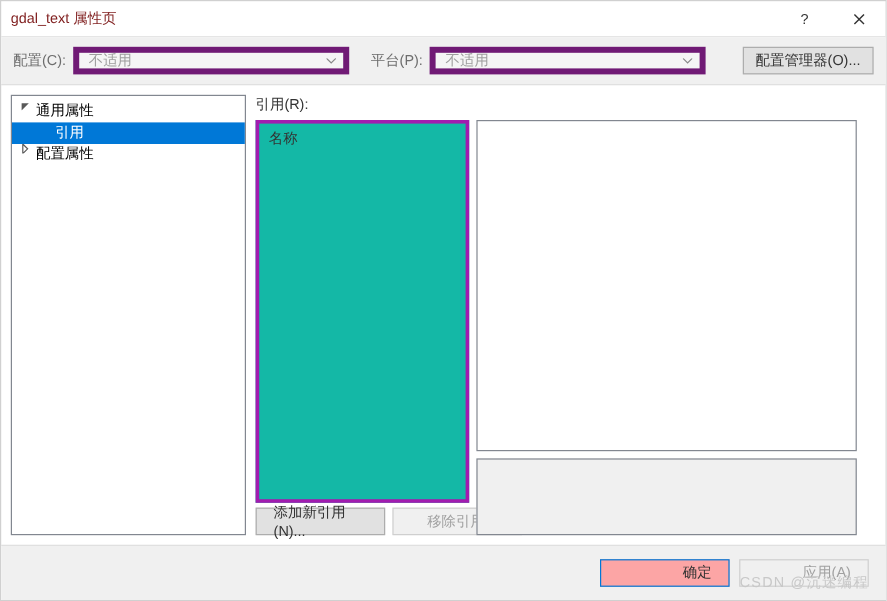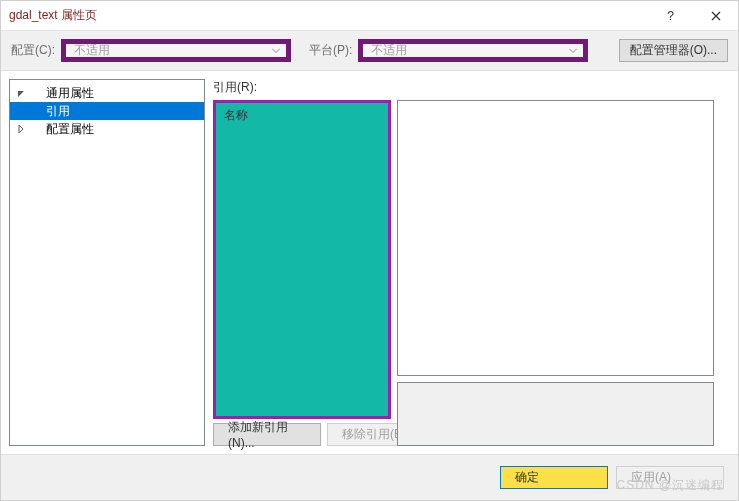--- a/index.html
+++ b/index.html
@@ -12,38 +12,38 @@
   .toolbar label { color: #6d6d6d; }
   .combo { position: relative; background: #fff; border: 5px solid #701a75; height: 23px; display: flex; align-items: center; padding: 0 22px 0 8px; color: #7a7a7a; background: #fdfdfd; }
   .combo.disabled { background: #f5f5f5; color: #9e9e9e; }
   .combo .chev { position: absolute; right: 6px; top: 50%; transform: translateY(-50%); }
   .combo-config { width: 230px; }
   .combo-plat { width: 230px; }
   .cfgmgr { border: 1px solid #adadad; background: #e1e1e1; height: 23px; padding: 0 10px; display: flex; align-items: center; color: #333; }
   .spacer6 { width: 6px; }
   .body { flex: 1; display: flex; }
   .tree { width: 196px; border: 1px solid #828790; margin: 8px 0 8px 8px; background: #fff; padding: 4px 0; }
-  .tree-item { height: 18px; display: flex; align-items: center; padding-left: 6px; gap: 20px; color: #000; }
+  .tree-item { height: 18px; display: flex; padding-left: 6px; gap: 4px; color: #000; }
   .tree-item.selected { background: #0078d7; color: #fff; }
   .tree-item .arrow { width: 10px; display: inline-flex; justify-content: center; color: #555; }
   .tree-item.child { padding-left: 36px; }
   .right { flex: 1; margin: 8px 24px 8px 8px; display: flex; flex-direction: column; }
   .right-label { margin-bottom: 4px; color: #333; }
   .panes { flex: 1; display: flex; gap: 6px; }
   .left-pane { width: 178px; display: flex; flex-direction: column; }
   .listbox { flex: 1; border: 3px solid #a21caf; background: #14b8a6; }
   .list-header { padding: 4px 8px; color: #333; }
   .right-pane { flex: 1; display: flex; flex-direction: column; gap: 6px; }
   .detail-top { flex: 1; border: 1px solid #828790; background: #fff; }
   .detail-bottom { height: 64px; border: 1px solid #828790; background: #f0f0f0; }
   .list-buttons { display: flex; gap: 6px; margin-top: 4px; }
-  .btn { border: 1px solid #adadad; background: #e1e1e1; height: 23px; padding: 0 14px; display: flex; align-items: center; justify-content: flex-start; color: #333; min-width: 108px; }
+  .btn { border: 1px solid #adadad; background: #e1e1e1; height: 23px; padding: 0 14px; display: flex; align-items: center; justify-content: flex-end; color: #333; min-width: 108px; }
   .btn.disabled { color: #a0a0a0; border-color: #cfcfcf; background: #f0f0f0; }
   .footer { height: 46px; background: #f0f0f0; border-top: 1px solid #e0e0e0; display: flex; align-items: center; justify-content: flex-end; padding: 0 14px; gap: 8px; position: relative; }
-  .btn-ok { border: 1px solid #0078d7; background: #fde047; width: 86px; }
+  .btn-ok { border: 1px solid #0078d7; background: #fca5a5; width: 86px; }
   .btn-plain { width: 86px; }
   .watermark { position: absolute; right: 14px; bottom: 6px; color: #c8c8c8; font-size: 12px; letter-spacing: 1px; pointer-events: none; }
   svg { display: block; }
 </style>
 </head>
 <body>
 
 <div class="window">
 
   <div class="titlebar">

